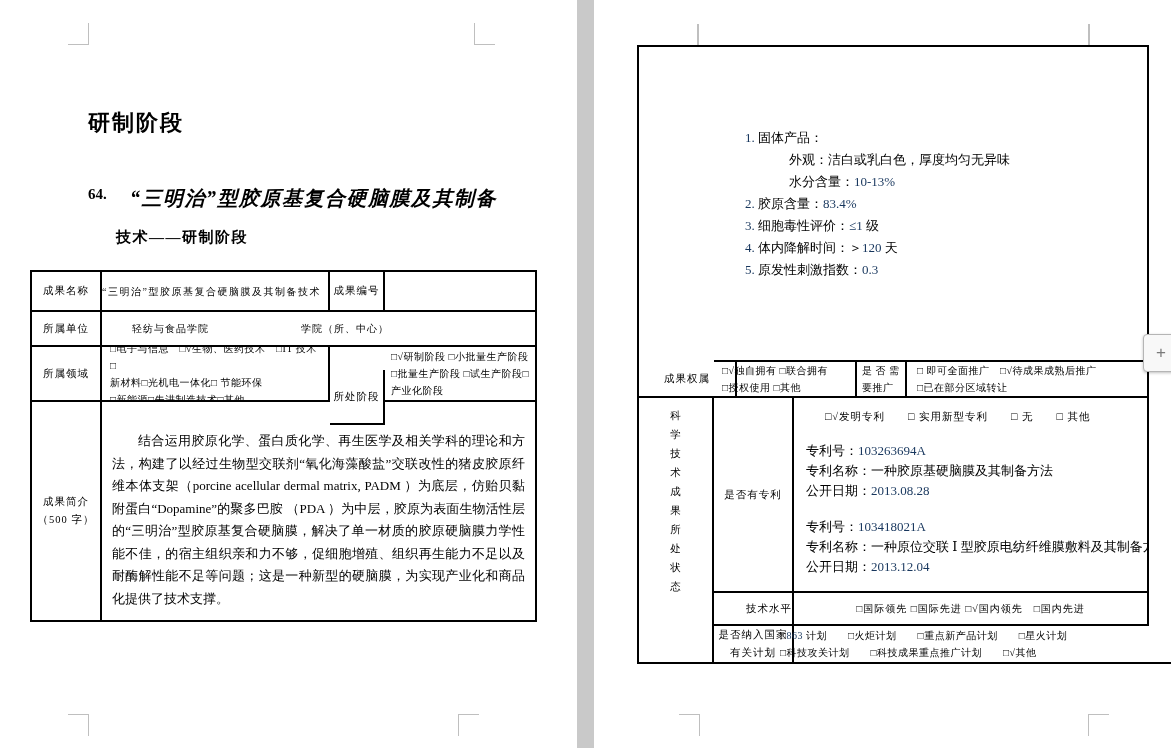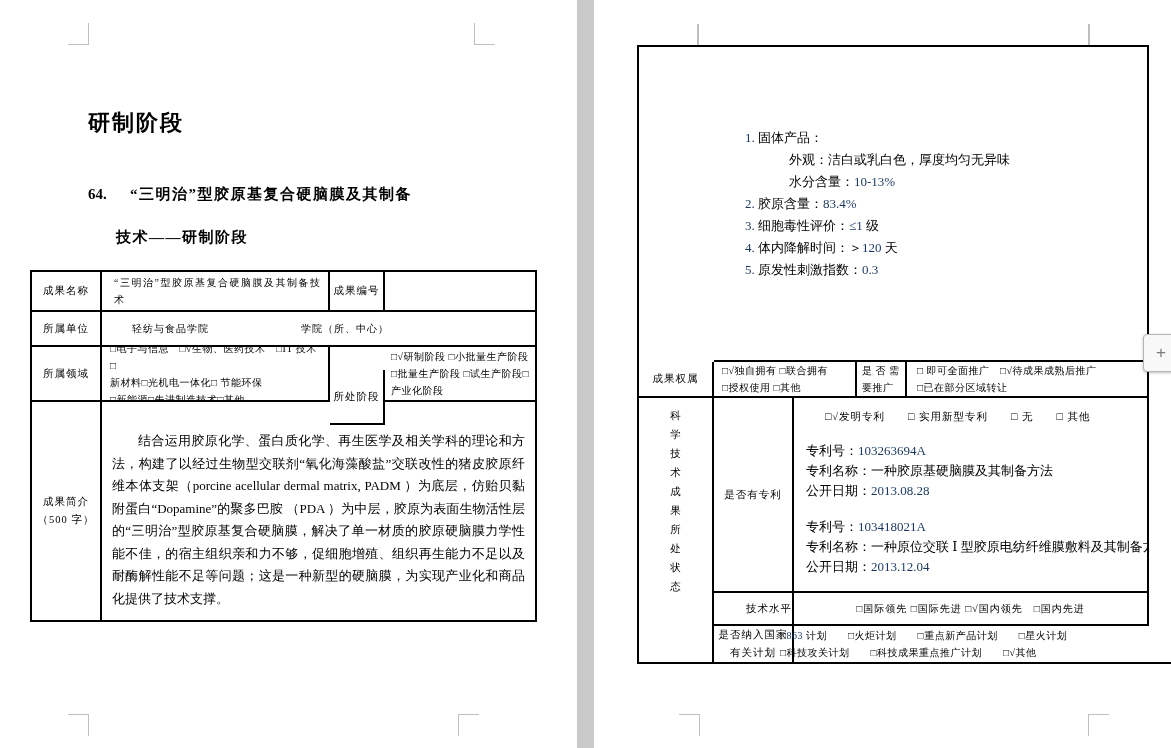--- a/index.html
+++ b/index.html
@@ -18,21 +18,21 @@
   .mark{position:absolute;width:20px;height:21px;border:0 solid #bfbfbf;}
   .mark.tl{border-right-width:1.5px;border-bottom-width:1.5px;}   
   .mark.tr{border-left-width:1.5px;border-bottom-width:1.5px;}    
   .mark.bl{border-right-width:1.5px;border-top-width:1.5px;}      
   .mark.br{border-left-width:1.5px;border-top-width:1.5px;}       
   .vmark{position:absolute;width:1.5px;background:#bfbfbf;}
 
   
   .h1{position:absolute;left:88px;top:108px;font-size:22px;font-weight:700;letter-spacing:2px;}
   .h2-num{position:absolute;left:88px;top:186px;font-size:15px;font-weight:600;}
-  .h2-line1{position:absolute;left:130px;top:185px;font-size:15px;font-weight:600;letter-spacing:1.5px;}
+  .h2-line1{position:absolute;left:130px;top:185px;font-size:20px;font-weight:600;letter-spacing:1.5px;font-style:italic;}
   .h2-line2{position:absolute;left:116px;top:228px;font-size:15px;font-weight:600;letter-spacing:1.5px;}
 
   
   .tbl{position:absolute;border-left:2px solid #000;border-top:2px solid #000;}
   .cell{
     position:absolute;box-sizing:border-box;
     border:0 solid #000;border-right-width:2px;border-bottom-width:2px;
     display:flex;align-items:center;overflow:hidden;
   }
   .col{flex-direction:column;justify-content:center;align-items:center;}
@@ -85,21 +85,21 @@
   <div class="h1">研制阶段</div>
   <div class="h2-num">64.</div>
   <div class="h2-line1">“三明治”型胶原基复合硬脑膜及其制备</div>
   <div class="h2-line2">技术——研制阶段</div>
 
   <div class="tbl" id="ltbl">
 
     <div class="cell lab" style="left:0;top:0;width:70px;height:40px;">
         <span>成果名称</span>
       </div>
-    <div class="cell small" style="left:70px;top:0;width:228px;height:40px;padding-left:12px;letter-spacing:1.5px;">
+    <div class="cell small" style="left:70px;top:0;width:228px;height:40px;letter-spacing:1.5px;">
         <span>“三明治”型胶原基复合硬脑膜及其制备技术</span>
       </div>
     <div class="cell lab" style="left:298px;top:0;width:55px;height:40px;">
         <span>成果编号</span>
       </div>
     <div class="cell small" style="left:353px;top:0;width:152px;height:40px;">
         <span></span>
       </div>
 
     <div class="cell lab" style="left:0;top:40px;width:70px;height:35px;">
@@ -149,21 +149,21 @@
     <div class="cell lines body-text" style="left:75px;top:0;width:435px;height:315px;padding-left:31px;">
       <div class="ind-line"><span class="num">1.</span><span> 固体产品：</span></div>
       <div class="ind-line ind-indent"><span>外观：洁白或乳白色，厚度均匀无异味</span></div>
       <div class="ind-line ind-indent"><span>水分含量：</span><span class="num">10-13%</span></div>
       <div class="ind-line"><span class="num">2.</span><span> 胶原含量：</span><span class="num">83.4%</span></div>
       <div class="ind-line"><span class="num">3.</span><span> 细胞毒性评价：</span><span class="num">≤1 </span><span>级</span></div>
       <div class="ind-line"><span class="num">4.</span><span> 体内降解时间：＞</span><span class="num">120 </span><span>天</span></div>
       <div class="ind-line"><span class="num">5.</span><span> 原发性刺激指数：</span><span class="num">0.3</span></div>
     </div>
 
-    <div class="cell lab" style="left:0;top:315px;width:75px;height:36px;">
+    <div class="cell lab" style="left:0;top:315px;width:98px;height:36px;">
         <span>成果权属</span>
       </div>
     <div class="cell small lines" style="left:75px;top:315px;width:143px;height:36px;padding-left:8px;">
       <div>□√独自拥有 □联合拥有</div>
       <div>□授权使用 □其他</div>
     </div>
     <div class="cell small lines" style="left:218px;top:315px;width:50px;height:36px;padding-left:5px;">
       <div>是 否 需</div>
       <div>要推广</div>
     </div>

